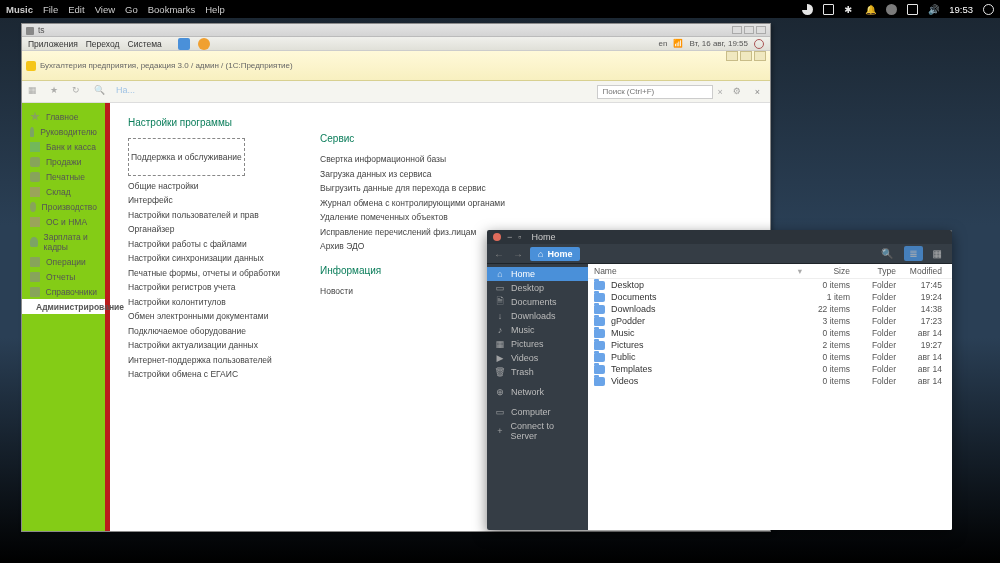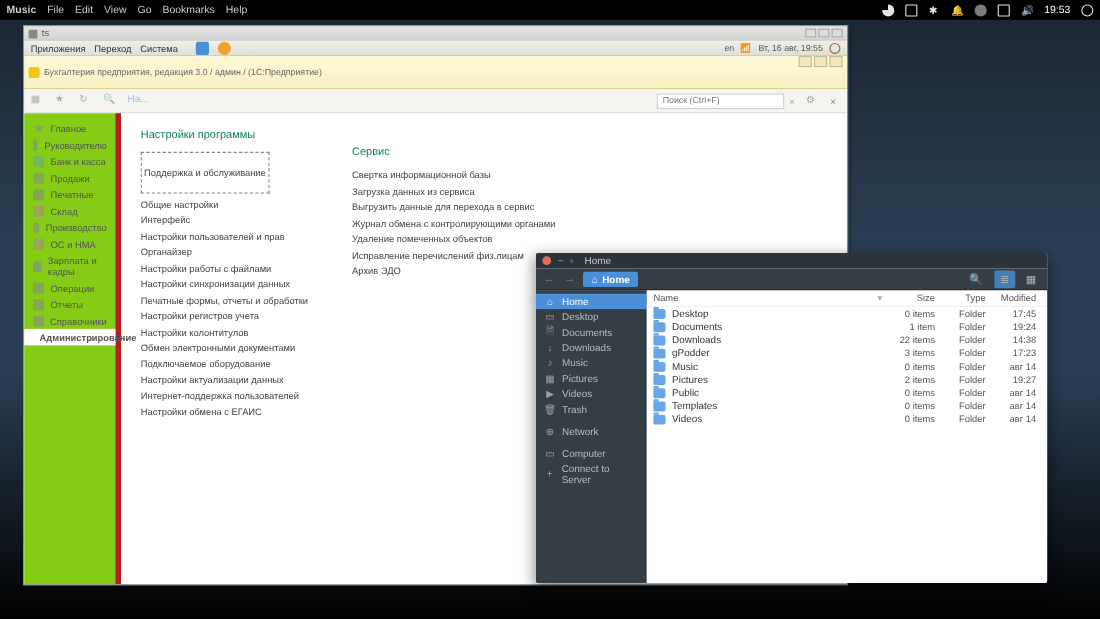--- a/index.html
+++ b/index.html
@@ -226,20 +226,26 @@
           <div id="col2-links">
               <a>Свертка информационной базы</a>
               <a>Загрузка данных из сервиса</a>
               <a>Выгрузить данные для перехода в сервис</a>
               <a>Журнал обмена с контролирующими органами</a>
               <a>Удаление помеченных объектов</a>
               <a>Исправление перечислений физ.лицам</a>
               <a>Архив ЭДО</a>
             </div>
         </div>
+        <div>
+          <h3>Информация</h3>
+          <div id="col3-links">
+              <a>Новости</a>
+            </div>
+        </div>
       </div>
     </div>
   </div>
 </div>
 
 <div class="win2">
   <div class="win2-titlebar">
     <span class="dot"></span>
     <span class="ctrl">−</span>
     <span class="ctrl">▫</span>

